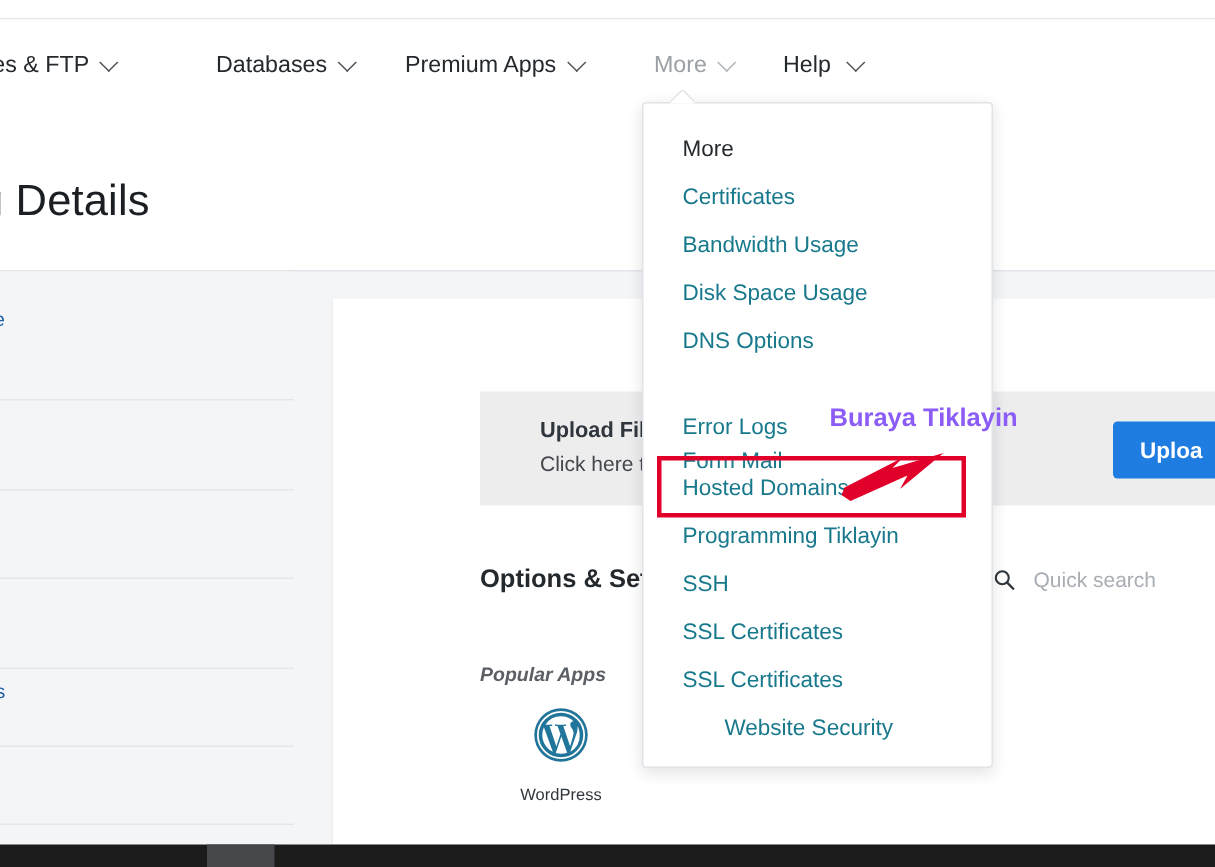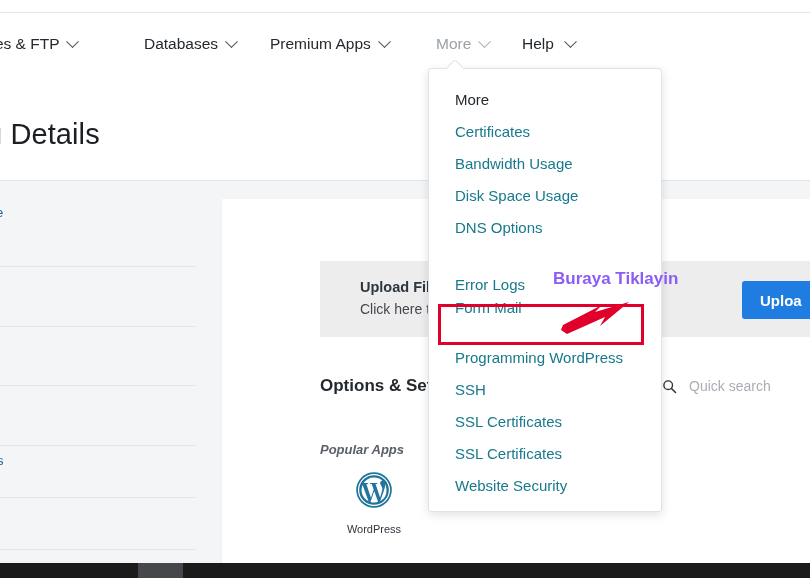--- a/index.html
+++ b/index.html
@@ -304,25 +304,26 @@
   <div class="dropdown">
     <div class="dd-caret"></div>
     <div class="dd-head">More</div>
 
     <div class="dd-item" style="top:54px;">Certificates</div>
     <div class="dd-item" style="top:118px;">Disk Space Usage</div>
     <div class="dd-item" style="top:86px;">Bandwidth Usage</div>
     <div class="dd-item" style="top:150px;">DNS Options</div>
     <div class="dd-item" style="top:182px;margin-top:25px;">Error Logs</div>
     <div class="dd-item" style="top:230px;">Form Mail</div>
-    <div class="dd-item" style="top:280px;">Programming WordPress</div>
+    <div class="dd-item" style="top:248px;">Hosted Domains</div>
+    <div class="dd-item" style="top:280px;">Programming Tiklayin</div>
     <div class="dd-item" style="top:312px;">SSH</div>
     <div class="dd-item" style="top:344px;">SSL Certificates</div>
     <div class="dd-item" style="top:376px;">SSL Certificates</div>
-    <div class="dd-item" style="top:408px;">Website Security</div>
+    <div class="dd-item" style="top:408px;margin-left:28px;">Website Security</div>
   </div>
 
   <div class="anno-text">Buraya Tiklayin</div>
   <div class="anno-box"></div>
   <svg class="anno-arrow" viewBox="0 0 76 46">
     <path d="M74 2 L40 12 L47 5 L8 25 L6 30 L12 34 L50 17 L45 26 Z" fill="#e0002a"></path>
   </svg>
 
   <div class="os-bar"></div>
   <div class="os-seg" style="left:138px;width:45px;"></div>

